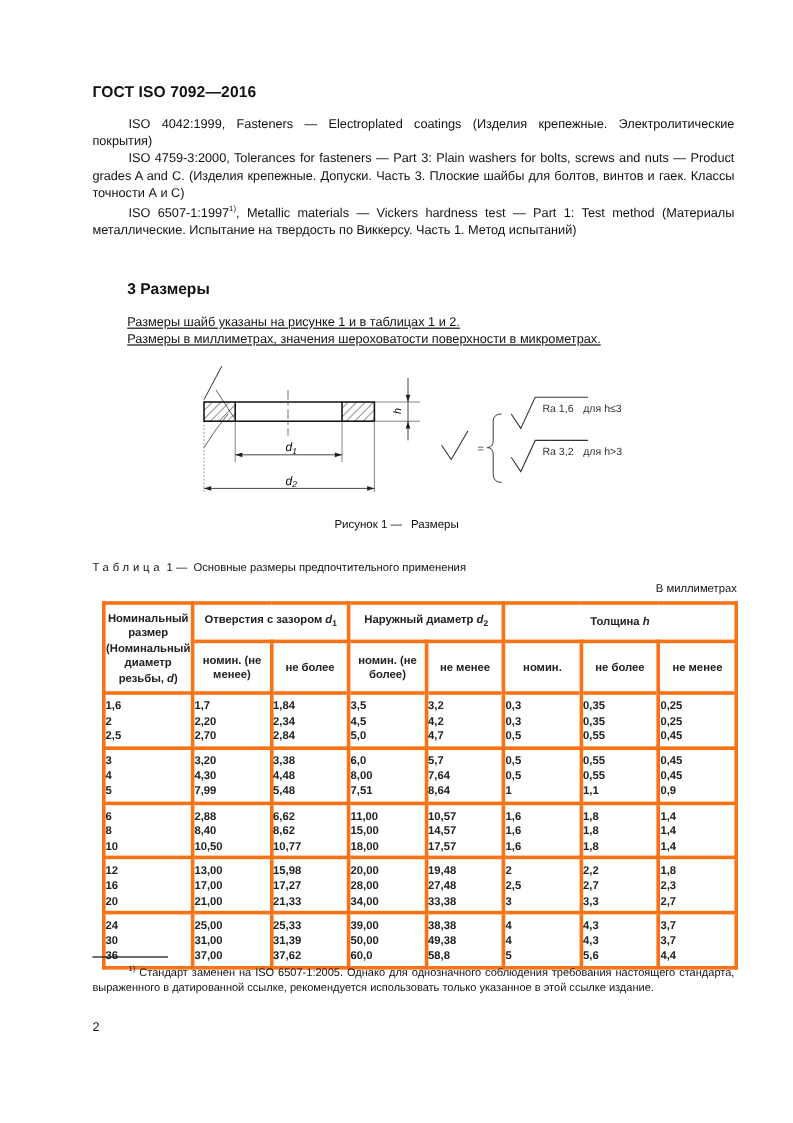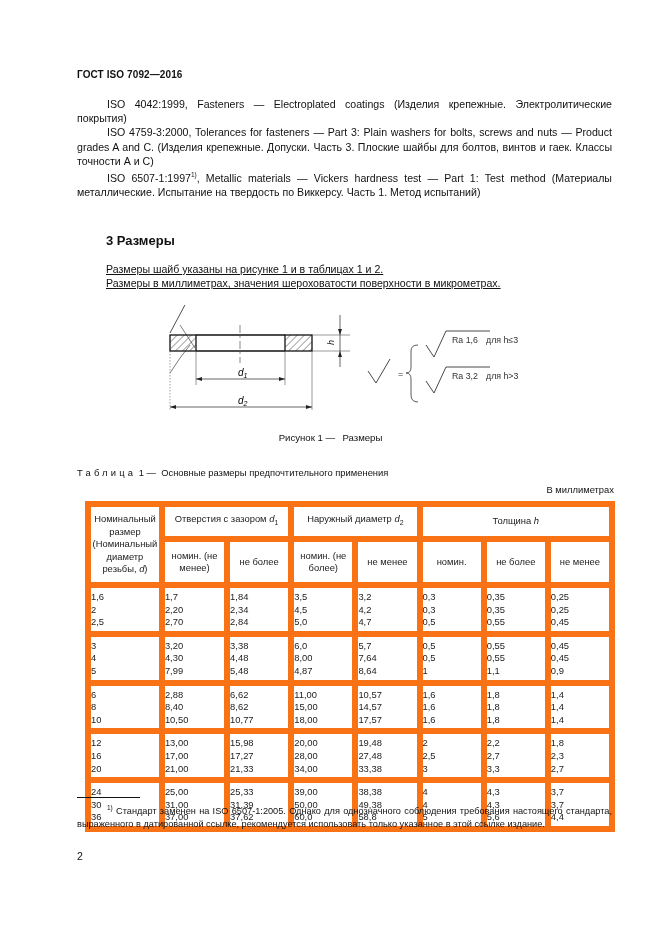--- a/index.html
+++ b/index.html
@@ -1,33 +1,33 @@
 <!DOCTYPE html>
 <html><head>
   <meta charset="utf-8">
   <style>
     html, body { margin: 0; padding: 0; background: #ffffff; }
     body { width: 661px; height: 936px; position: relative; overflow: hidden;
       font-family: "Liberation Sans", sans-serif; color: #111; }
     .abs { position: absolute; }
-    .hdr { left: 77px; top: 69px; font-size: 10px; font-weight: bold; letter-spacing: 0.1px; }
+    .hdr { left: 77px; top: 69px; font-size: 13px; font-weight: bold; letter-spacing: 0.1px; }
     .refs { left: 77px; top: 97px; width: 535px; font-size: 10.6px; line-height: 14.2px; }
     .refs p { margin: 0; text-align: justify; text-indent: 30px; }
     .sec { left: 106px; top: 233px; font-size: 13px; font-weight: bold; }
     .intro { left: 106px; top: 262px; font-size: 10.6px; line-height: 14.2px; }
     .intro div { white-space: nowrap; text-decoration: underline; }
     .fig { left: 150px; top: 305px; }
     .figcap { left: 0; width: 661px; top: 432px; text-align: center; font-size: 9.6px; }
     .figcap span { margin-left: 26px; }
     .tcap { left: 77px; top: 467px; font-size: 9.4px; }
     .tcap .sp { letter-spacing: 3.2px; }
     .units { right: 47px; top: 484px; font-size: 9.4px; }
     table.t { position: absolute; left: 85px; top: 501px; width: 530px; border-collapse: collapse;
       font-size: 9.4px; color: #222; }
-    table.t td, table.t th { border: 6px solid #f97316; font-weight: normal; padding: 0; vertical-align: middle; }
+    table.t td, table.t th { border: 3px solid #f97316; font-weight: bold; padding: 0; vertical-align: middle; }
     table.t thead th { line-height: 12.5px; }
     table.t thead tr.r1 th { height: 29px; }
     table.t thead tr.r2 th { height: 40px; }
     table.t thead tr:last-child th { border-bottom: 2.5px solid #111; }
     table.t tbody td { line-height: 12.6px; padding: 3px 0 2px; }
     .sub { font-size: 7px; vertical-align: sub; }
     i { font-style: italic; }
     .fnline { left: 77px; top: 797px; width: 63px; border-top: 1px solid #111; }
     .fn { left: 77px; top: 801px; width: 535px; font-size: 9.2px; line-height: 13.2px; }
     .fn p { margin: 0; text-align: justify; text-indent: 30px; }
@@ -197,21 +197,21 @@
           <div>7,99</div>
         </td>
         <td>
           <div>3,38</div>
           <div>4,48</div>
           <div>5,48</div>
         </td>
         <td>
           <div>6,0</div>
           <div>8,00</div>
-          <div>4,87</div>
+          <div>7,51</div>
         </td>
         <td>
           <div>5,7</div>
           <div>7,64</div>
           <div>8,64</div>
         </td>
         <td>
           <div>0,5</div>
           <div>0,5</div>
           <div>1</div>

